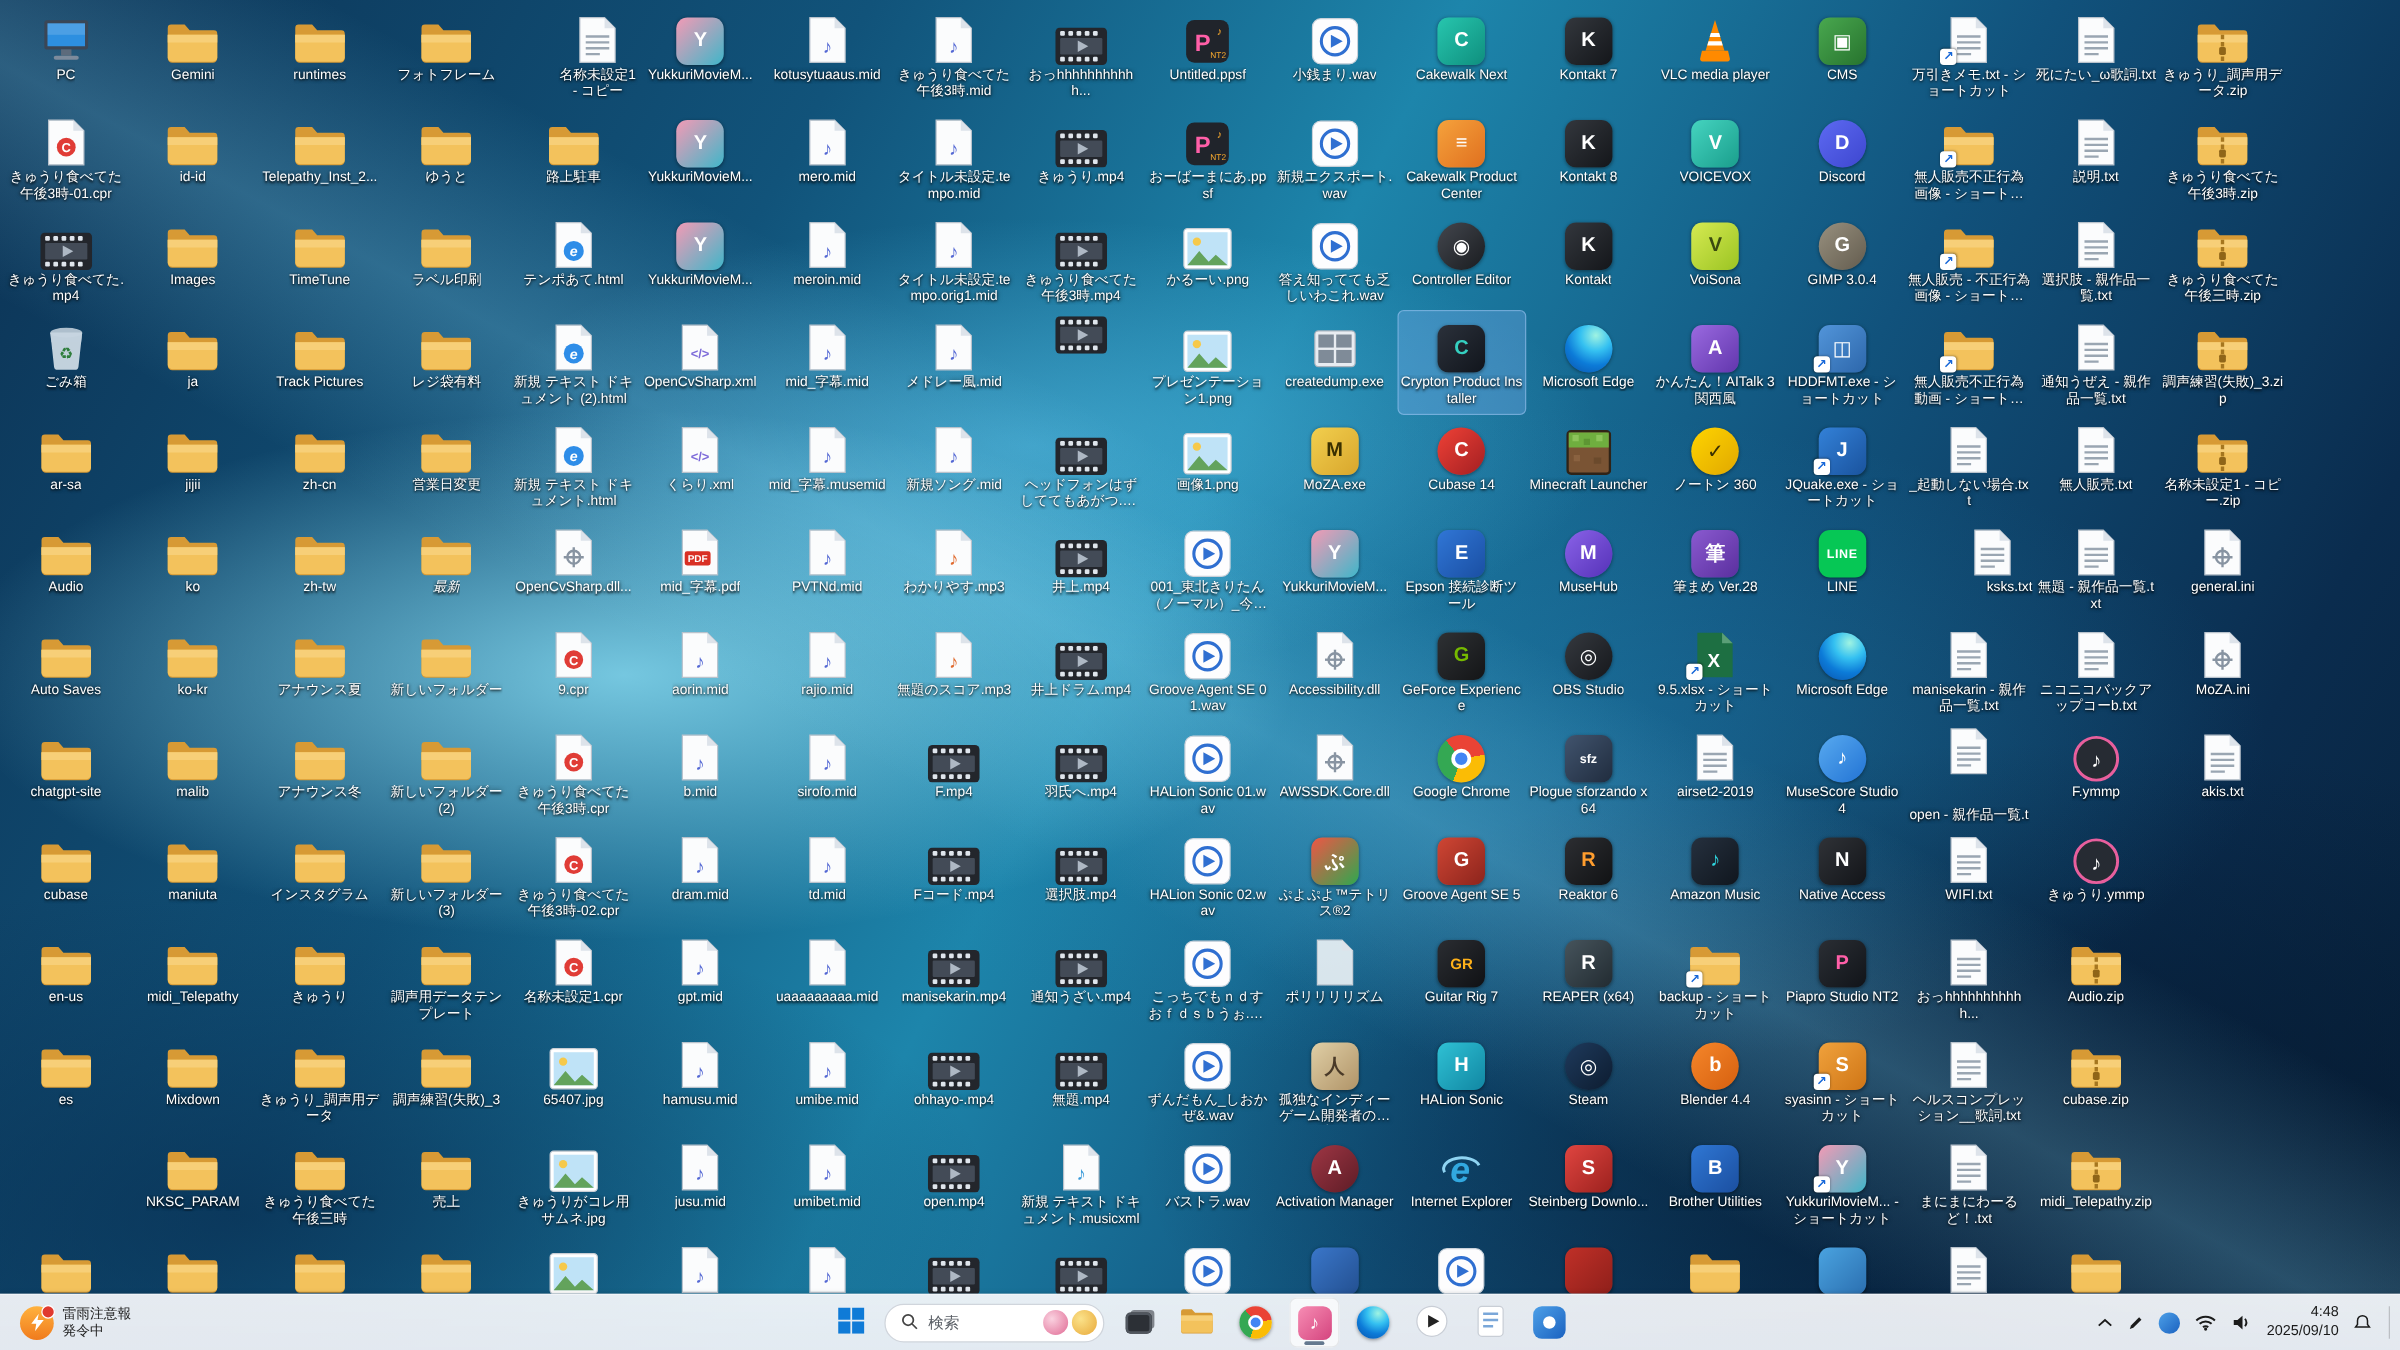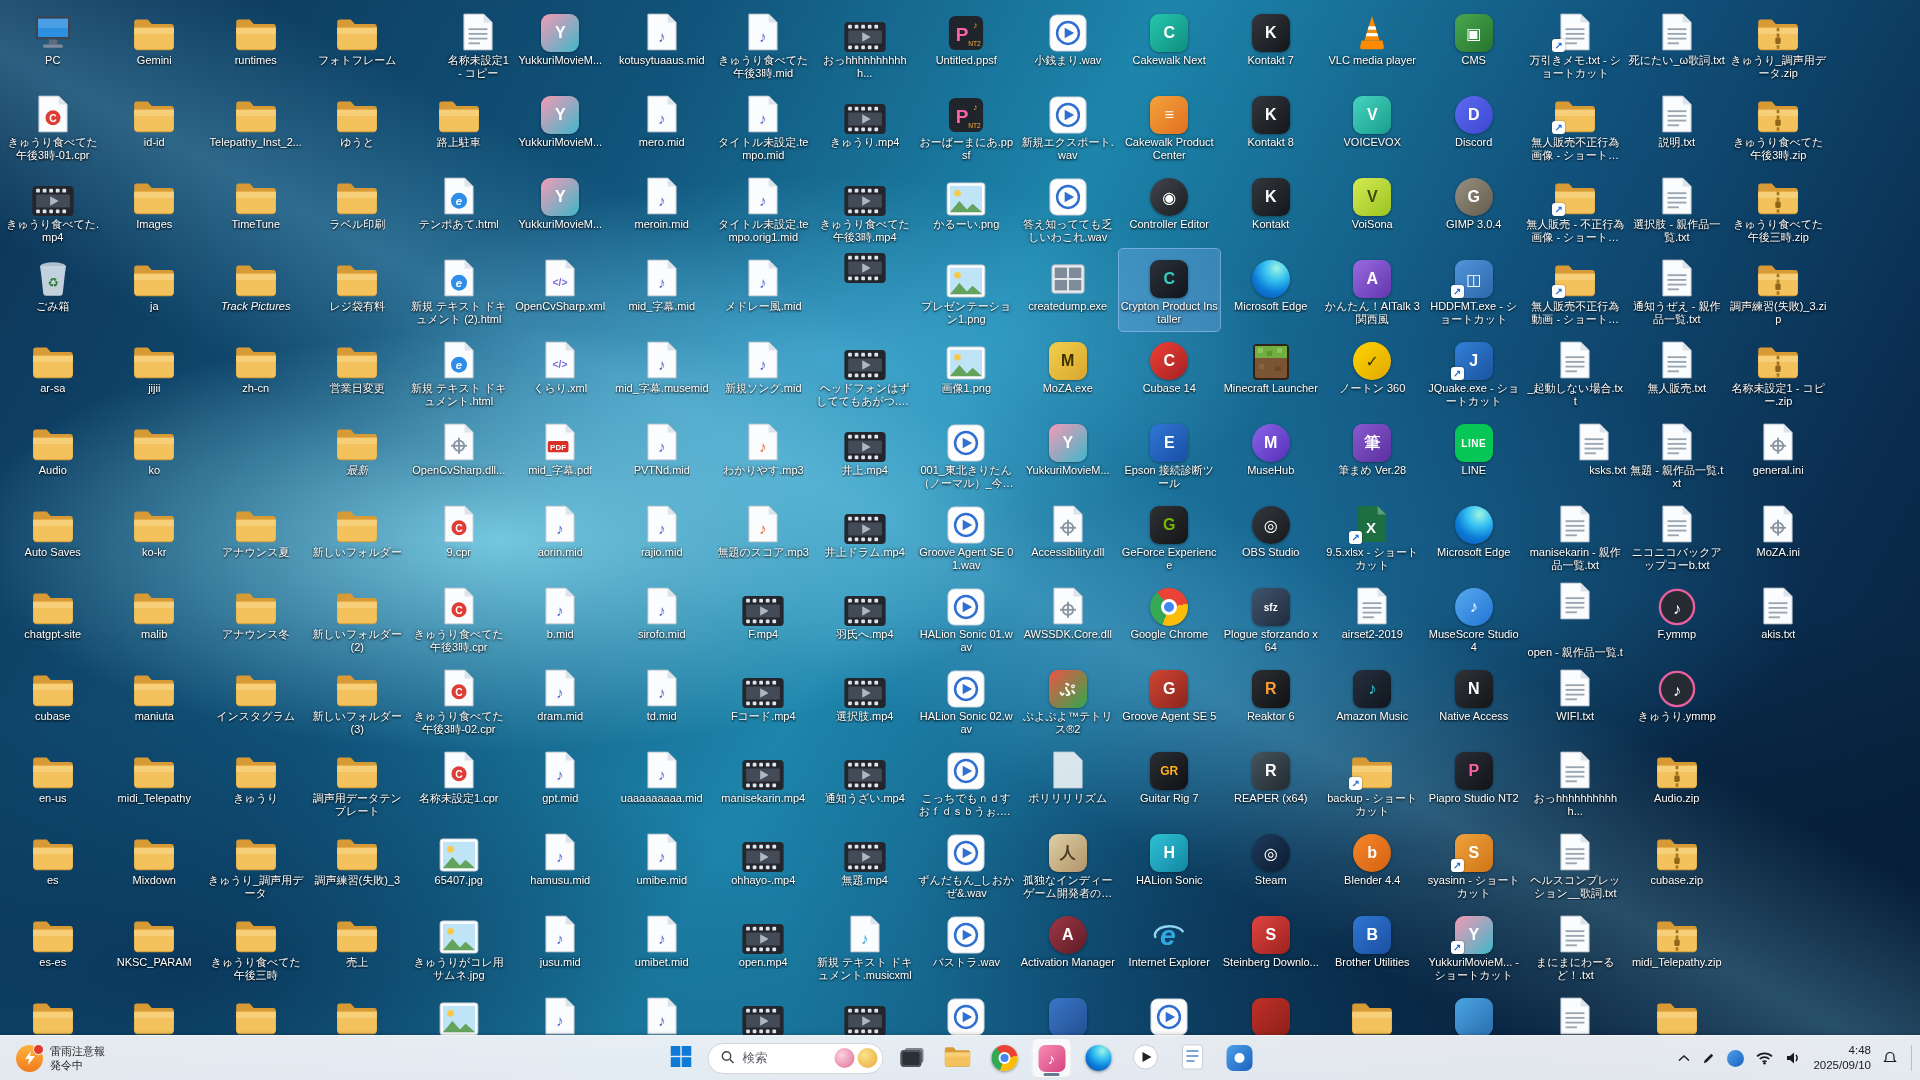--- a/index.html
+++ b/index.html
@@ -199,31 +199,20 @@
       <div class="ic">
         <svg width="44" height="36" viewBox="0 0 48 40">
   <path d="M2 7 a3 3 0 0 1 3-3 h12 l4.5 5 H43 a3 3 0 0 1 3 3 v22 a4 4 0 0 1-4 4 H6 a4 4 0 0 1-4-4 z" fill="#d79a35"></path>
   <path d="M2 13 h44 v20 a4 4 0 0 1-4 4 H6 a4 4 0 0 1-4-4 z" fill="#f3c25c"></path>
   <path d="M2 13 h44 v7 H2 z" fill="#f7cf78"></path>
 
   </svg>
       </div>
       <div class="lbl">es</div>
     </div>
-    <div class="tile" style="grid-area: 12 / 1;">
-      <div class="ic">
-        <svg width="44" height="36" viewBox="0 0 48 40">
-  <path d="M2 7 a3 3 0 0 1 3-3 h12 l4.5 5 H43 a3 3 0 0 1 3 3 v22 a4 4 0 0 1-4 4 H6 a4 4 0 0 1-4-4 z" fill="#d79a35"></path>
-  <path d="M2 13 h44 v20 a4 4 0 0 1-4 4 H6 a4 4 0 0 1-4-4 z" fill="#f3c25c"></path>
-  <path d="M2 13 h44 v7 H2 z" fill="#f7cf78"></path>
-
-  </svg>
-      </div>
-      <div class="lbl">es-es</div>
-    </div>
     <div class="tile" style="grid-area: 13 / 1;">
       <div class="ic">
         <svg width="44" height="36" viewBox="0 0 48 40">
   <path d="M2 7 a3 3 0 0 1 3-3 h12 l4.5 5 H43 a3 3 0 0 1 3 3 v22 a4 4 0 0 1-4 4 H6 a4 4 0 0 1-4-4 z" fill="#d79a35"></path>
   <path d="M2 13 h44 v20 a4 4 0 0 1-4 4 H6 a4 4 0 0 1-4-4 z" fill="#f3c25c"></path>
   <path d="M2 13 h44 v7 H2 z" fill="#f7cf78"></path>
 
   </svg>
       </div>
       <div class="lbl"></div>
@@ -397,41 +386,52 @@
       <div class="ic">
         <svg width="44" height="36" viewBox="0 0 48 40">
   <path d="M2 7 a3 3 0 0 1 3-3 h12 l4.5 5 H43 a3 3 0 0 1 3 3 v22 a4 4 0 0 1-4 4 H6 a4 4 0 0 1-4-4 z" fill="#d79a35"></path>
   <path d="M2 13 h44 v20 a4 4 0 0 1-4 4 H6 a4 4 0 0 1-4-4 z" fill="#f3c25c"></path>
   <path d="M2 13 h44 v7 H2 z" fill="#f7cf78"></path>
 
   </svg>
       </div>
       <div class="lbl">TimeTune</div>
     </div>
-    <div class="tile" style="grid-area: 4 / 3; font-style: italic;">
+    <div class="tile" style="grid-area: 4 / 3;">
       <div class="ic">
         <svg width="44" height="36" viewBox="0 0 48 40">
   <path d="M2 7 a3 3 0 0 1 3-3 h12 l4.5 5 H43 a3 3 0 0 1 3 3 v22 a4 4 0 0 1-4 4 H6 a4 4 0 0 1-4-4 z" fill="#d79a35"></path>
   <path d="M2 13 h44 v20 a4 4 0 0 1-4 4 H6 a4 4 0 0 1-4-4 z" fill="#f3c25c"></path>
   <path d="M2 13 h44 v7 H2 z" fill="#f7cf78"></path>
 
   </svg>
       </div>
       <div class="lbl">Track Pictures</div>
     </div>
     <div class="tile" style="grid-area: 5 / 3;">
       <div class="ic">
         <svg width="44" height="36" viewBox="0 0 48 40">
   <path d="M2 7 a3 3 0 0 1 3-3 h12 l4.5 5 H43 a3 3 0 0 1 3 3 v22 a4 4 0 0 1-4 4 H6 a4 4 0 0 1-4-4 z" fill="#d79a35"></path>
   <path d="M2 13 h44 v20 a4 4 0 0 1-4 4 H6 a4 4 0 0 1-4-4 z" fill="#f3c25c"></path>
   <path d="M2 13 h44 v7 H2 z" fill="#f7cf78"></path>
 
   </svg>
       </div>
       <div class="lbl">zh-cn</div>
+    </div>
+    <div class="tile" style="grid-area: 6 / 3;">
+      <div class="ic">
+        <svg width="44" height="36" viewBox="0 0 48 40">
+  <path d="M2 7 a3 3 0 0 1 3-3 h12 l4.5 5 H43 a3 3 0 0 1 3 3 v22 a4 4 0 0 1-4 4 H6 a4 4 0 0 1-4-4 z" fill="#d79a35"></path>
+  <path d="M2 13 h44 v20 a4 4 0 0 1-4 4 H6 a4 4 0 0 1-4-4 z" fill="#f3c25c"></path>
+  <path d="M2 13 h44 v7 H2 z" fill="#f7cf78"></path>
+
+  </svg>
+      </div>
+      <div class="lbl">zh-tw</div>
     </div>
     <div class="tile" style="grid-area: 7 / 3;">
       <div class="ic">
         <svg width="44" height="36" viewBox="0 0 48 40">
   <path d="M2 7 a3 3 0 0 1 3-3 h12 l4.5 5 H43 a3 3 0 0 1 3 3 v22 a4 4 0 0 1-4 4 H6 a4 4 0 0 1-4-4 z" fill="#d79a35"></path>
   <path d="M2 13 h44 v20 a4 4 0 0 1-4 4 H6 a4 4 0 0 1-4-4 z" fill="#f3c25c"></path>
   <path d="M2 13 h44 v7 H2 z" fill="#f7cf78"></path>
 
   </svg>
       </div>

